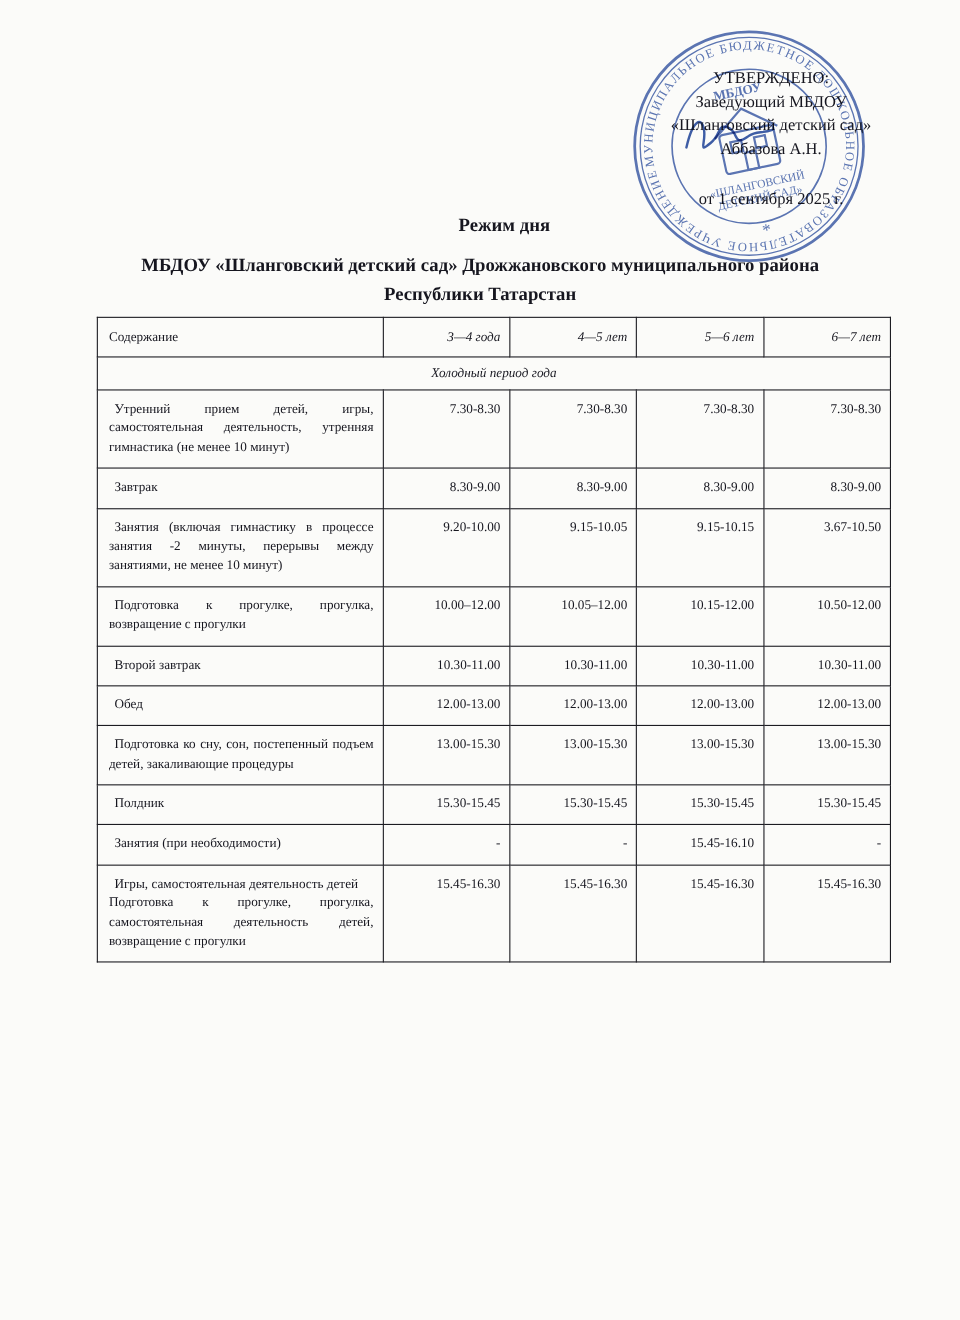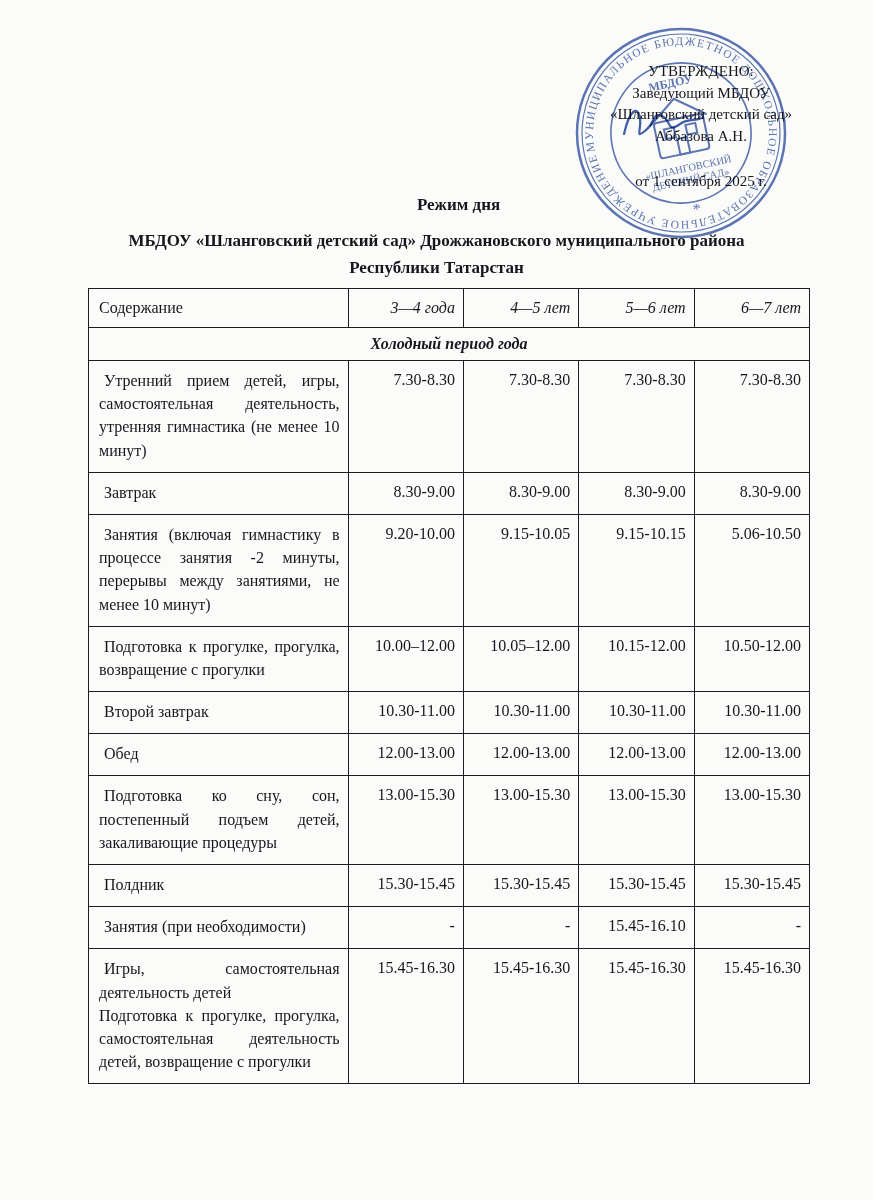--- a/index.html
+++ b/index.html
@@ -66,38 +66,38 @@
     line-height:1.55;
   }
   .doc-title .t1{margin-bottom:10px;margin-left:44px;}
   
   .schedule{
     position:absolute;
     top:288px;
     left:88px;
     width:722px;
     border-collapse:collapse;
-    font-size:16px;
+    font-size:12px;
   }
   .schedule th,.schedule td{
     border:1.5px solid #1c1c22;
     vertical-align:top;
     padding:8px 8px 10px 10px;
   }
   .schedule th{
     font-weight:normal;
     text-align:left;
     padding-top:10px;
     padding-bottom:10px;
   }
   .schedule th.time-col{text-align:right;font-style:italic;}
   .schedule col.c-activity{width:36%;}
   .schedule col.c-time{width:16%;}
   .section-row td{
-    font-weight:bold;
+    font-weight:normal;
     font-style:italic;
     text-align:center;
     padding:7px 4px;
   }
   td.activity{
     text-align:justify;
     white-space:pre-line;
     line-height:1.45;
     text-indent:5px;
   }
@@ -185,21 +185,21 @@
       <td class="time">8.30-9.00</td>
       <td class="time">8.30-9.00</td>
       <td class="time">8.30-9.00</td>
       <td class="time">8.30-9.00</td>
     </tr>
     <tr>
       <td class="activity">Занятия (включая гимнастику в процессе занятия -2 минуты, перерывы между занятиями, не менее 10 минут)</td>
       <td class="time">9.20-10.00</td>
       <td class="time">9.15-10.05</td>
       <td class="time">9.15-10.15</td>
-      <td class="time">5.06-10.50</td>
+      <td class="time">3.67-10.50</td>
     </tr>
     <tr>
       <td class="activity">Подготовка к прогулке, прогулка, возвращение с прогулки</td>
       <td class="time">10.00–12.00</td>
       <td class="time">10.05–12.00</td>
       <td class="time">10.15-12.00</td>
       <td class="time">10.50-12.00</td>
     </tr>
     <tr>
       <td class="activity">Второй завтрак</td>

